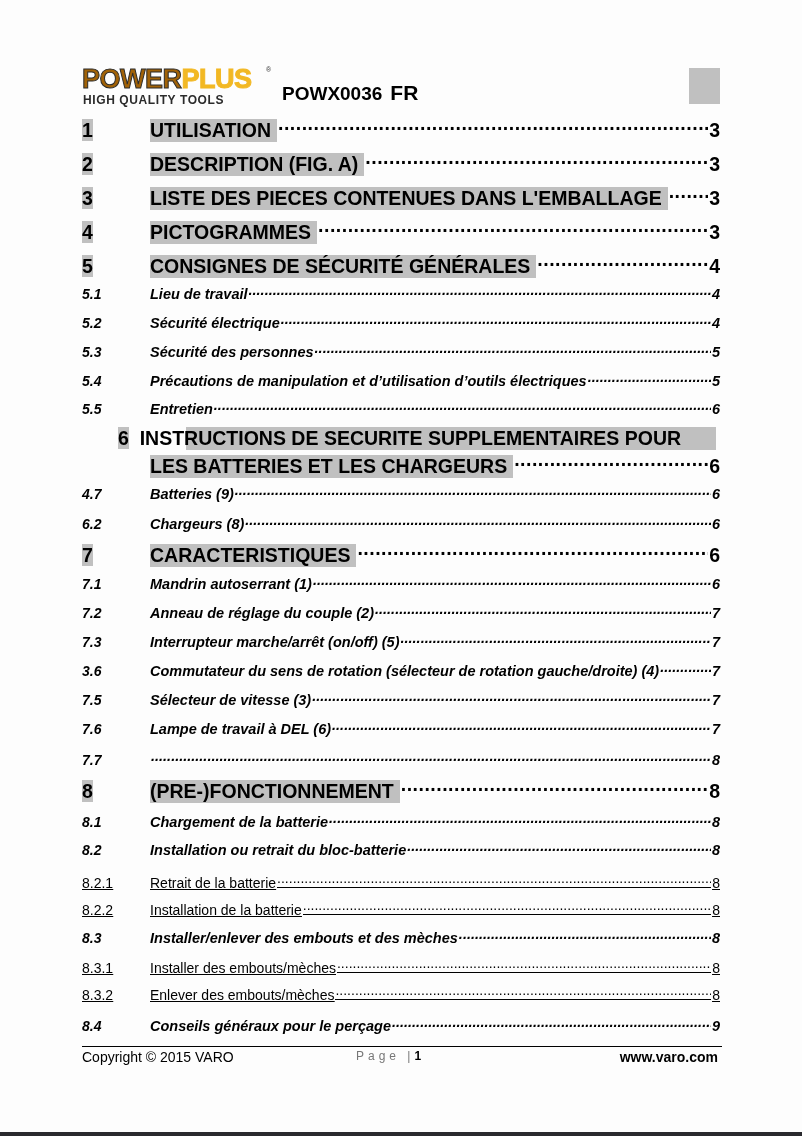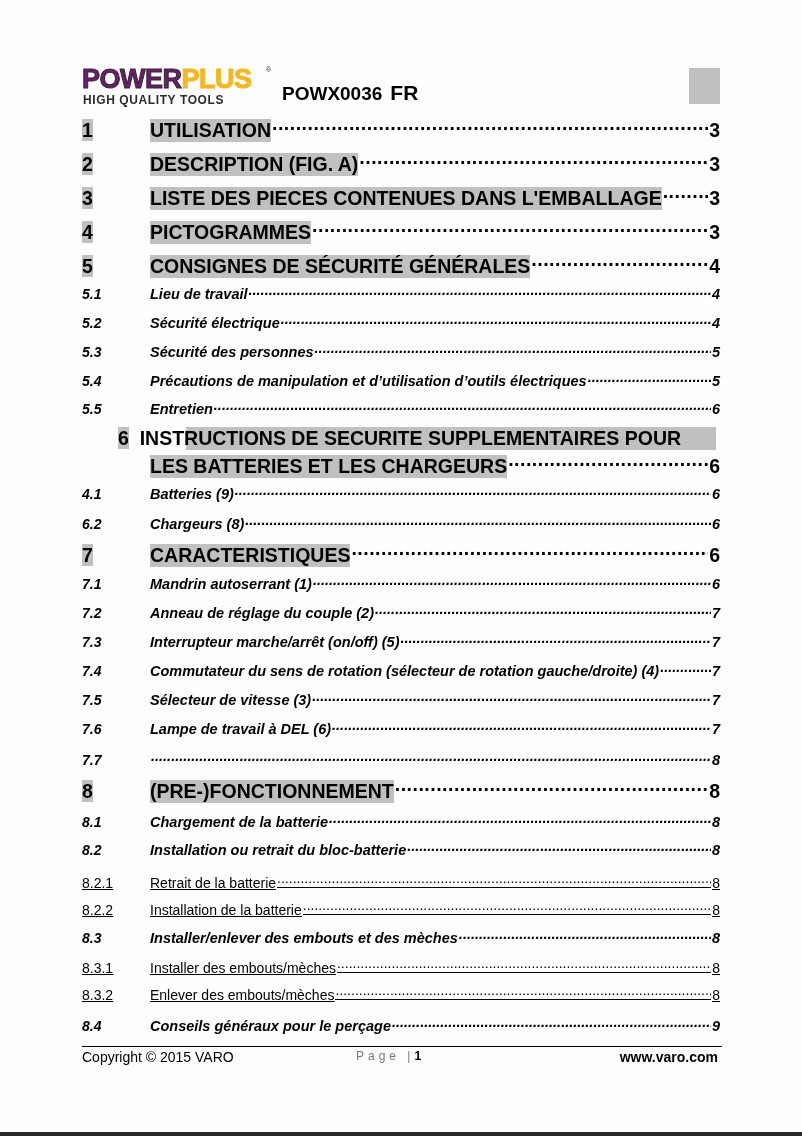--- a/index.html
+++ b/index.html
@@ -6,41 +6,41 @@
   body {
     width: 802px; height: 1136px; background: #fdfdfd; position: relative; overflow: hidden;
     font-family: "Liberation Sans", sans-serif; color: #000;
   }
   .page { position: absolute; left: 0; top: 0; width: 802px; height: 1132px; }
   .bottom-bar { position: absolute; left: 0; bottom: 0; width: 802px; height: 4px; background: #2a2a2e; }
 
   
   .logo { position: absolute; left: 82px; top: 66px; width: 190px; height: 38px; }
   .logo-main { position: absolute; left: 0; top: 0; font-family: "Liberation Sans", sans-serif; font-weight: 900; font-size: 27px; letter-spacing: -0.5px; line-height: 27px; white-space: nowrap; }
-  .logo-power { color: #701a75; -webkit-text-stroke: 1px #2b2b2b; }
+  .logo-power { color: #a16207; -webkit-text-stroke: 1px #2b2b2b; }
   .logo-plus { color: #f2b824; -webkit-text-stroke: 1px #f2b824; }
   .logo-reg { position: absolute; left: 184px; top: 0; font-size: 7px; color: #333; }
   .logo-sub { position: absolute; left: 1px; top: 27px; font-size: 12px; font-weight: bold; letter-spacing: 0.6px; color: #2b2b2b; white-space: nowrap; }
   .model { position: absolute; left: 282px; top: 81px; font-size: 19px; font-weight: bold; white-space: nowrap; }
   .model .lang { margin-left: 8px; font-size: 21px; }
   .corner-box { position: absolute; left: 689px; top: 68px; width: 31px; height: 36px; background: #c0c0c0; }
 
   
   .toc { position: absolute; left: 0; top: 0; width: 802px; }
   .row { position: absolute; left: 82px; width: 638px; display: flex; align-items: baseline; white-space: nowrap; }
   .num { flex: 0 0 auto; }
   .title { flex: 0 0 auto; }
   .leader { flex: 1 1 auto; overflow: hidden; position: relative; margin: 0 1px; }
   .leader::after { content: "........................................................................................................................................................................................................................................................................................"; position: absolute; left: 0; white-space: nowrap; }
   .pg { flex: 0 0 auto; }
 
   .h1 { font-size: 19.5px; font-weight: bold; height: 24px; }
   .h1 .num { width: 68px; }
   .h1 .num span { background: #c0c0c0; }
-  .h1 .title { background: #c0c0c0; padding-right: 0; }
+  .h1 .title { background: #c0c0c0; padding-right: 6px; }
   .h1 .leader { height: 22px; }
   .h1 .leader::after { letter-spacing: 0.5px; bottom: 2px; }
 
   .h2 { font-size: 14.5px; font-weight: bold; font-style: italic; height: 18px; }
   .h2 .num { width: 68px; font-size: 14px; }
   .h2 .leader { height: 16px; }
   .h2 .leader::after { bottom: 1px; }
 
   .h3 { font-size: 14px; height: 18px; text-decoration: underline; }
   .h3 .num { width: 68px; text-decoration: underline; }
@@ -145,21 +145,21 @@
       </div>
     </div>
     <div class="row h1" style="top:451px">
       <span class="num"></span>
       <span class="title">LES BATTERIES ET LES CHARGEURS</span>
       <span class="leader"></span>
       <span class="pg">6</span>
     </div>
 
     <div class="row h2" style="top:483px">
-      <span class="num">4.1</span>
+      <span class="num">4.7</span>
       <span class="title">Batteries (9)</span>
       <span class="leader"></span>
       <span class="pg">6</span>
     </div>
     <div class="row h2" style="top:513px">
       <span class="num">6.2</span>
       <span class="title">Chargeurs (8)</span>
       <span class="leader"></span>
       <span class="pg">6</span>
     </div>
@@ -183,21 +183,21 @@
       <span class="leader"></span>
       <span class="pg">7</span>
     </div>
     <div class="row h2" style="top:631px">
       <span class="num">7.3</span>
       <span class="title">Interrupteur marche/arrêt (on/off) (5)</span>
       <span class="leader"></span>
       <span class="pg">7</span>
     </div>
     <div class="row h2" style="top:660px">
-      <span class="num">7.4</span>
+      <span class="num">3.6</span>
       <span class="title">Commutateur du sens de rotation (sélecteur de rotation gauche/droite) (4)</span>
       <span class="leader"></span>
       <span class="pg">7</span>
     </div>
     <div class="row h2" style="top:689px">
       <span class="num">7.5</span>
       <span class="title">Sélecteur de vitesse (3)</span>
       <span class="leader"></span>
       <span class="pg">7</span>
     </div>

